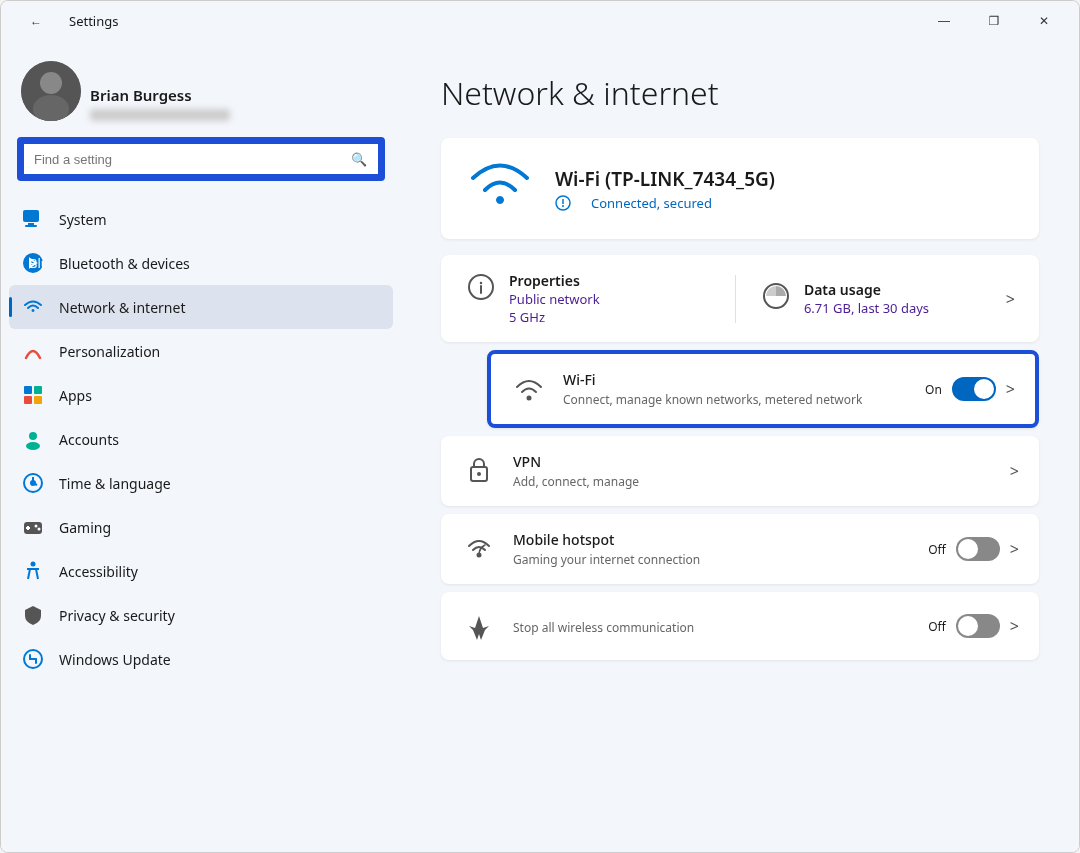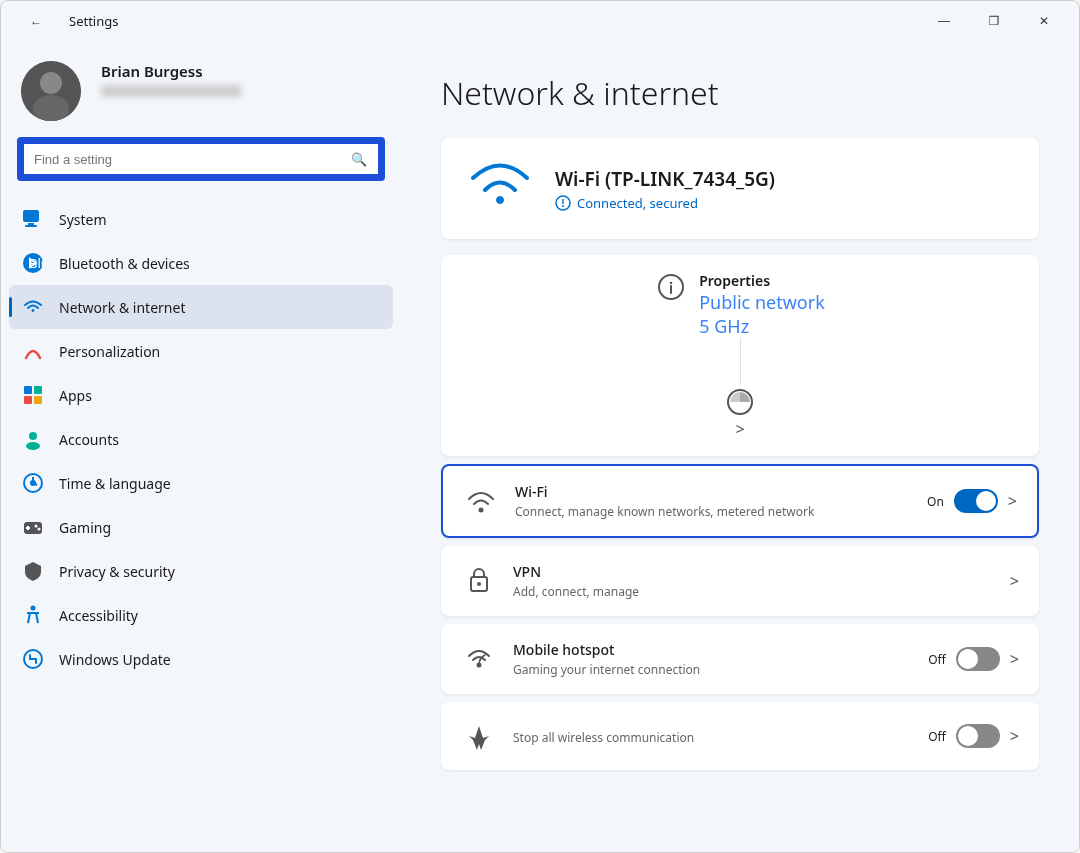--- a/index.html
+++ b/index.html
@@ -72,23 +72,23 @@
       background: #f3f6fb;
       display: flex;
       flex-direction: column;
       padding: 0;
       flex-shrink: 0;
       overflow-y: auto;
     }
 
     .user-section {
       display: flex;
-      align-items: flex-start;
+      align-items: flex-end;
       padding: 20px 20px 16px 20px;
-      gap: 20px;
+      gap: 9px;
     }
     .avatar {
       width: 60px;
       height: 60px;
       border-radius: 50%;
       background: #555;
       overflow: hidden;
       flex-shrink: 0;
     }
     .avatar-face {
@@ -213,21 +213,21 @@
       flex: 1;
     }
     .wifi-name {
       font-size: 19px;
       font-weight: 600;
       color: #1a1a1a;
     }
     .wifi-status {
       display: flex;
       align-items: center;
-      gap: 6px;
+      gap: 20px;
       color: #0067c0;
       font-size: 13px;
       margin-top: 2px;
     }
 
     .wifi-details {
       background: white;
       border-radius: 8px;
       padding: 16px 24px;
       display: flex;
@@ -249,46 +249,46 @@
       align-items: center;
       justify-content: center;
     }
     .detail-text { flex: 1; }
     .detail-label {
       font-size: 14px;
       font-weight: 600;
       color: #1a1a1a;
     }
     .detail-sub {
-      font-size: 18px;
-      color: #3b82f6;
+      font-size: 13px;
+      color: #4c1d95;
     }
     .detail-divider {
       width: 1px;
       height: 48px;
       background: #e0e0e0;
       margin: 0 24px;
     }
     .detail-chevron {
       color: #555;
       font-size: 16px;
       align-self: center;
     }
 
     
     .settings-card {
       background: white;
       border-radius: 8px;
       margin-bottom: 8px;
       box-shadow: 0 1px 3px rgba(0,0,0,0.08);
       overflow: hidden;
-      flex-direction: column;
     }
     .settings-card.highlighted {
-      border: 2px solid #1d4ed8;
+      border: 4px solid #1d4ed8;
+      margin-left: 46px;
     }
     .settings-row {
       display: flex;
       align-items: center;
       padding: 16px 20px;
       gap: 16px;
       cursor: pointer;
     }
     .row-icon {
       width: 36px;
@@ -479,37 +479,37 @@
                 <line x1="6" y1="10" x2="6" y2="14" stroke="white" stroke-width="2"></line>
                 <line x1="4" y1="12" x2="8" y2="12" stroke="white" stroke-width="2"></line>
               </svg>
           </div>
           <span>Gaming</span>
         </li>
 
         <li class="nav-item">
           <div class="nav-icon">
             <svg width="22" height="22" viewBox="0 0 22 22">
-                <path d="M11 2 L19 6 L19 12 Q19 18 11 21 Q3 18 3 12 L3 6 Z" fill="#555"></path>
-              </svg>
-          </div>
-          <span>Privacy &amp; security</span>
-        </li>
-
-        <li class="nav-item">
-          <div class="nav-icon">
-            <svg width="22" height="22" viewBox="0 0 22 22">
                 <circle cx="11" cy="4" r="2.5" fill="#0078d4"></circle>
                 <line x1="5" y1="9" x2="17" y2="9" stroke="#0078d4" stroke-width="2"></line>
                 <path d="M8 9 Q7 14 6 19" stroke="#0078d4" stroke-width="2" fill="none"></path>
                 <path d="M14 9 Q15 14 16 19" stroke="#0078d4" stroke-width="2" fill="none"></path>
                 <line x1="8" y1="9" x2="14" y2="9" stroke="#0078d4" stroke-width="2"></line>
               </svg>
           </div>
           <span>Accessibility</span>
+        </li>
+
+        <li class="nav-item">
+          <div class="nav-icon">
+            <svg width="22" height="22" viewBox="0 0 22 22">
+                <path d="M11 2 L19 6 L19 12 Q19 18 11 21 Q3 18 3 12 L3 6 Z" fill="#555"></path>
+              </svg>
+          </div>
+          <span>Privacy &amp; security</span>
         </li>
 
         <li class="nav-item">
           <div class="nav-icon">
             <svg width="22" height="22" viewBox="0 0 22 22">
                 <circle cx="11" cy="11" r="9" fill="none" stroke="#0078d4" stroke-width="2"></circle>
                 <path d="M8 7 L8 11 L14 11" stroke="#0078d4" stroke-width="2" fill="none" stroke-linecap="round" stroke-linejoin="round"></path>
                 <path d="M14 15 L14 11 L8 11" stroke="#0078d4" stroke-width="2" fill="none" stroke-linecap="round" stroke-linejoin="round"></path>
               </svg>
           </div>
@@ -558,20 +558,24 @@
           </div>
         </div>
         <div class="detail-divider"></div>
         <div class="wifi-detail-item">
           <div class="detail-icon">
             <svg width="28" height="28" viewBox="0 0 28 28">
               <circle cx="14" cy="14" r="12" fill="none" stroke="#555" stroke-width="2"></circle>
               <path d="M14 14 L14 4 A10 10 0 0 1 24 14 Z" fill="#555" opacity="0.5"></path>
               <path d="M14 14 L4 14 A10 10 0 0 1 14 4 Z" fill="#555" opacity="0.3"></path>
             </svg>
+          </div>
+          <div class="detail-text">
+            <div class="detail-label">Data usage</div>
+            <div class="detail-sub">6.71 GB, last 30 days</div>
           </div>
         </div>
         <span class="detail-chevron">&gt;</span>
       </div>
 
       <div class="settings-card highlighted">
         <div class="settings-row">
           <div class="row-icon">
             <svg width="28" height="28" viewBox="0 0 28 28">
               <circle cx="14" cy="23" r="2.5" fill="#555"></circle>

